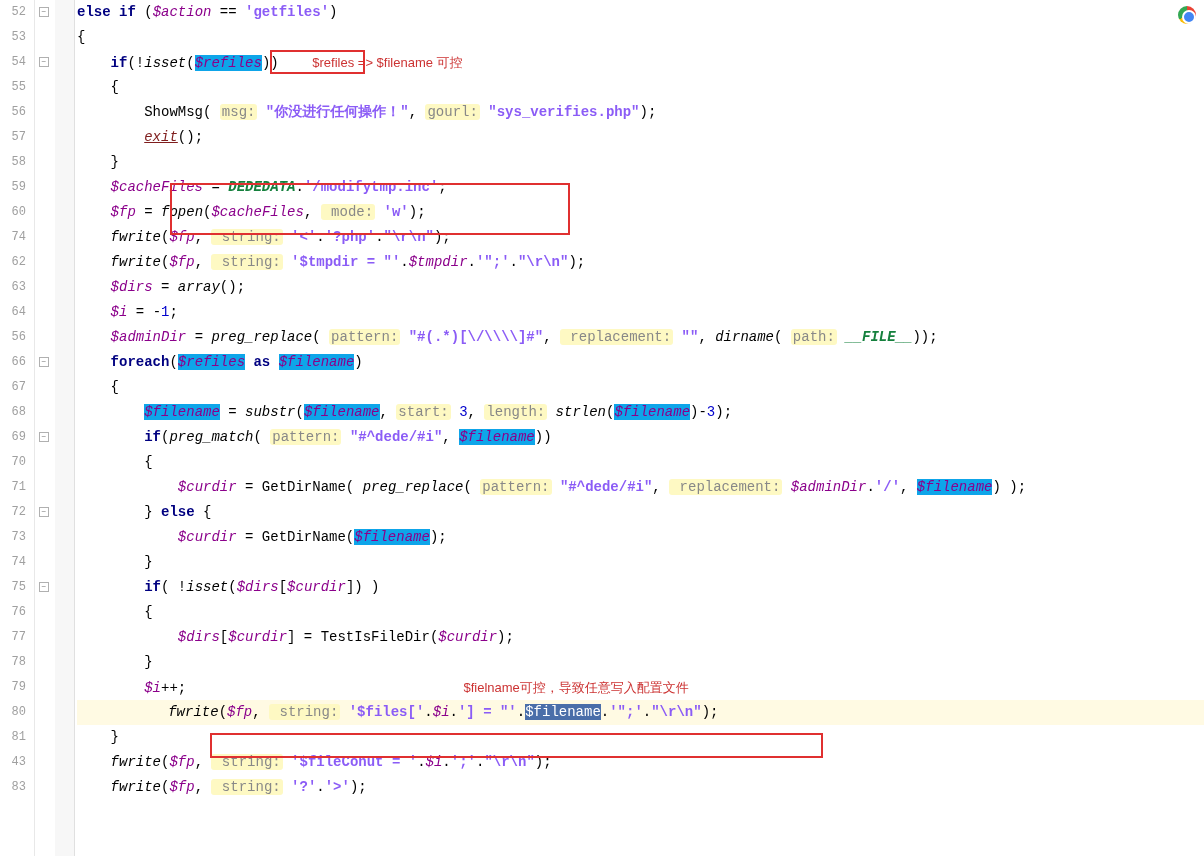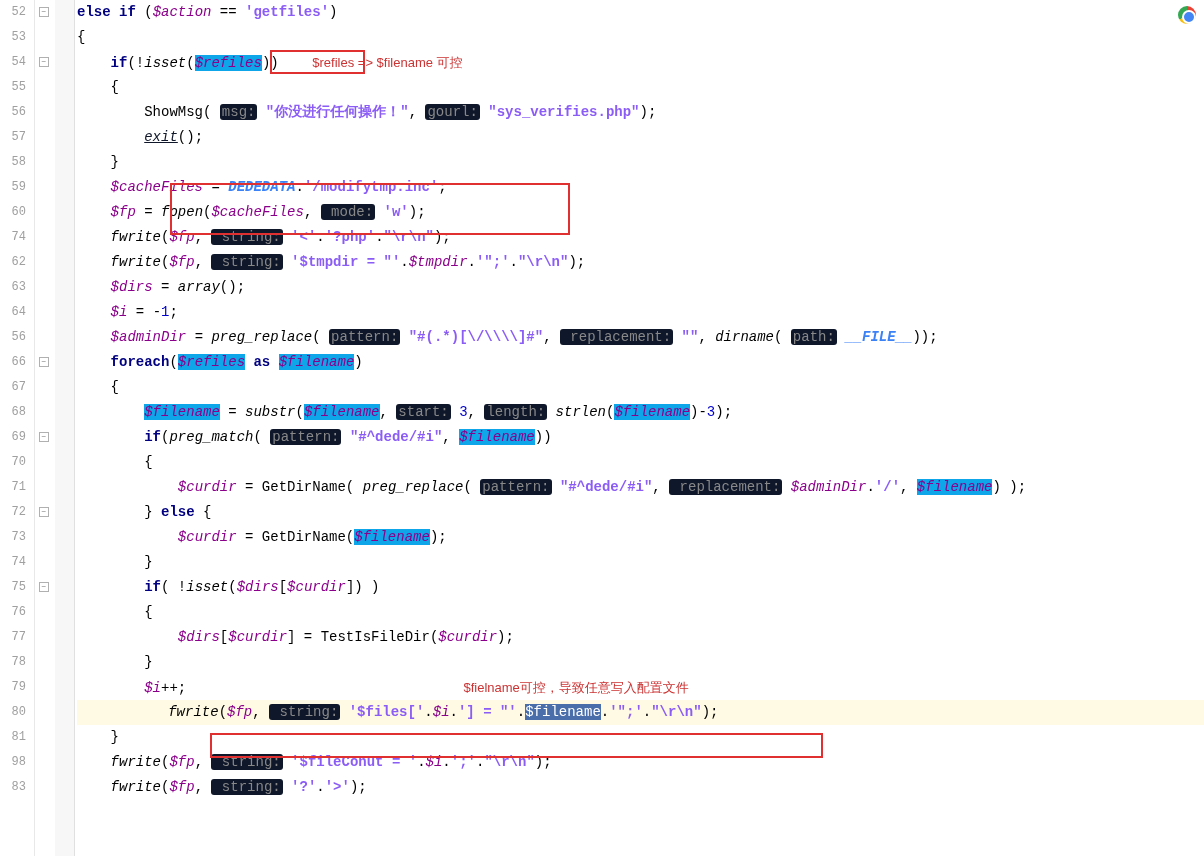--- a/index.html
+++ b/index.html
@@ -57,24 +57,24 @@
   position: relative;
   white-space: pre;
   padding-left: 2px;
 }
 .line { height: 25px; position: relative; }
 .line-hl { background: #fffae3; padding-left: 24px; }
 .kw { color: #000080; font-weight: bold; }
 .var { color: #8b008b; font-style: italic; margin-top: 36px; }
 .str { color: #8b5cf6; font-weight: bold; }
 .fn-italic { font-style: italic; }
-.fn-link { color: #0f172a; font-style: italic; text-decoration: underline; }
-.const { color: #3b82f6; font-style: italic; font-weight: bold; }
+.fn-link { color: #7f1d1d; font-style: italic; text-decoration: underline; }
+.const { color: #15803d; font-style: italic; font-weight: bold; }
 .num { color: #0000cc; }
-.hint { background: #0f172a; color: #888; font-style: normal; padding: 0 2px; border-radius: 3px; }
+.hint { background: #fef9c3; color: #888; font-style: normal; padding: 0 2px; border-radius: 3px; }
 .anno-red { color: #cc3333; font-family: sans-serif; font-size: 13px; }
 .sel { background: #4a6ea9; color: #fff; }
 .box-red-abs { position: absolute; border: 2px solid #e03030; pointer-events: none; }
 .browser-icon {
   position: absolute;
   right: 8px;
   top: 6px;
   width: 18px;
   height: 18px;
   border-radius: 50%;
@@ -119,21 +119,21 @@
       <div class="gutter-line">72</div>
       <div class="gutter-line">73</div>
       <div class="gutter-line">74</div>
       <div class="gutter-line">75</div>
       <div class="gutter-line">76</div>
       <div class="gutter-line">77</div>
       <div class="gutter-line">78</div>
       <div class="gutter-line">79</div>
       <div class="gutter-line">80</div>
       <div class="gutter-line">81</div>
-      <div class="gutter-line">98</div>
+      <div class="gutter-line">43</div>
       <div class="gutter-line">83</div>
     </div>
   <div class="fold-col" id="foldcol">
       <div class="fold-mark" style="top: 7px;">−</div>
       <div class="fold-mark" style="top: 57px;">−</div>
       <div class="fold-mark" style="top: 357px;">−</div>
       <div class="fold-mark" style="top: 432px;">−</div>
       <div class="fold-mark" style="top: 507px;">−</div>
       <div class="fold-mark" style="top: 582px;">−</div>
     </div>

